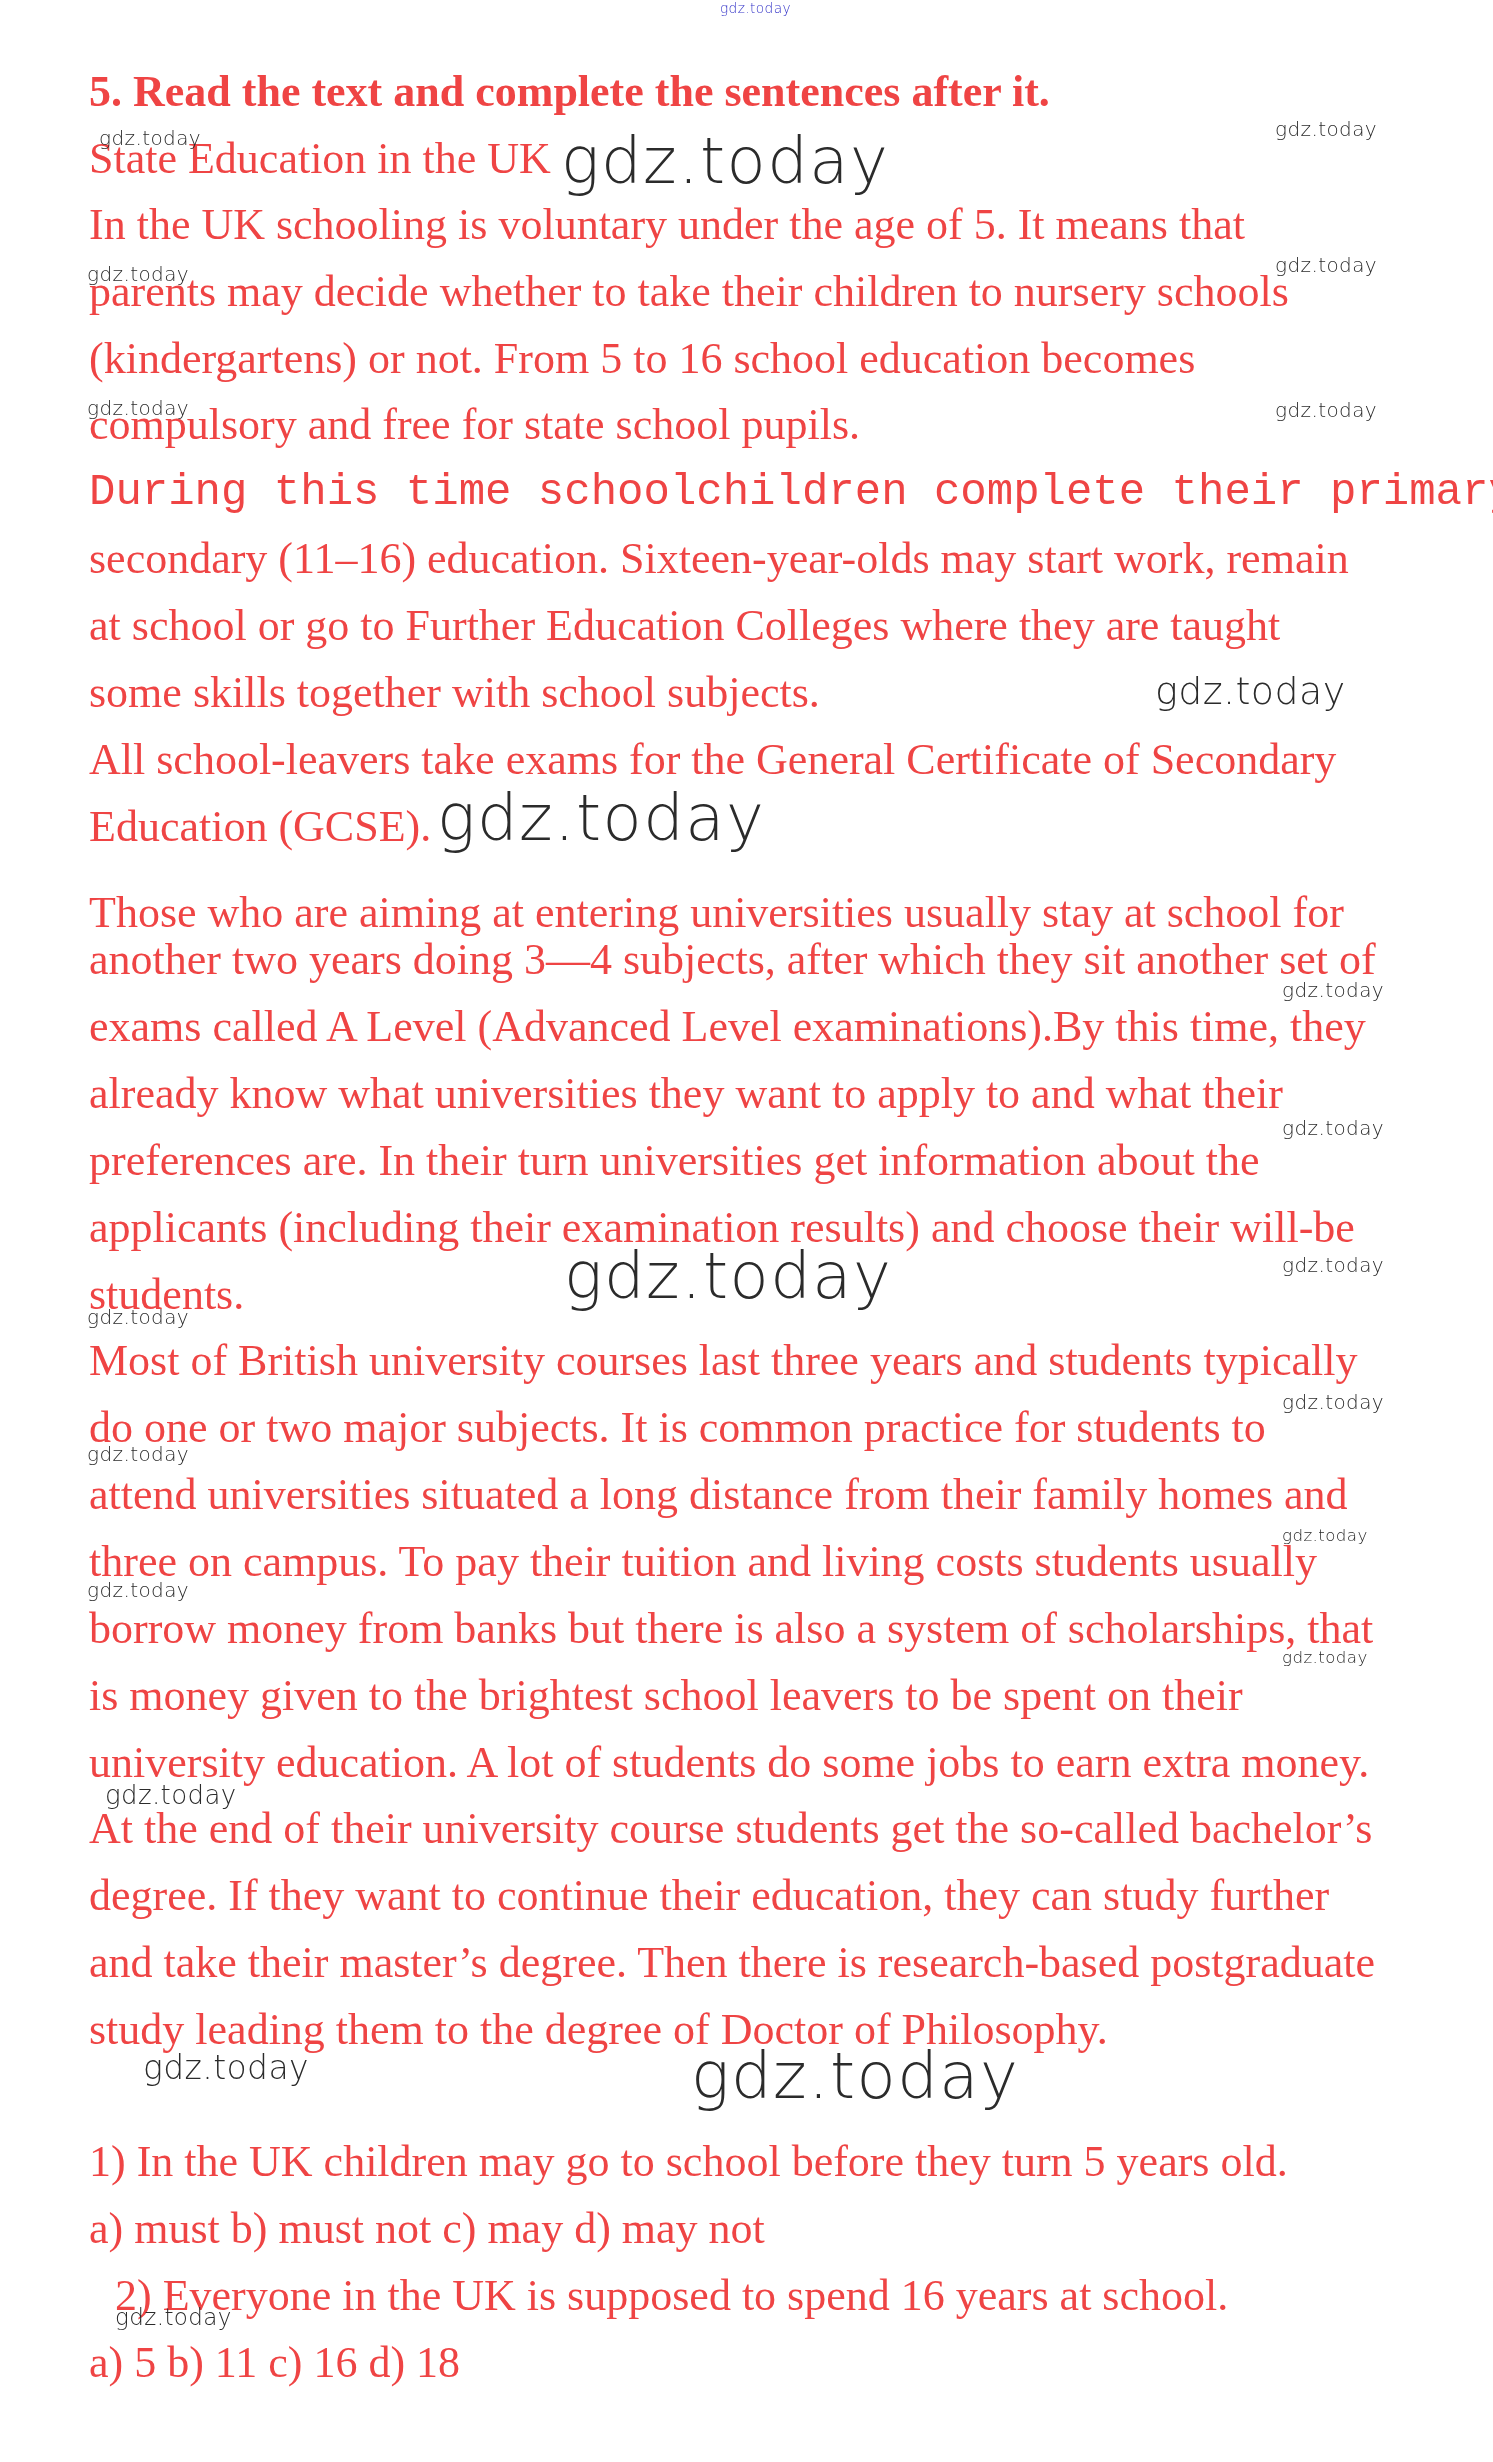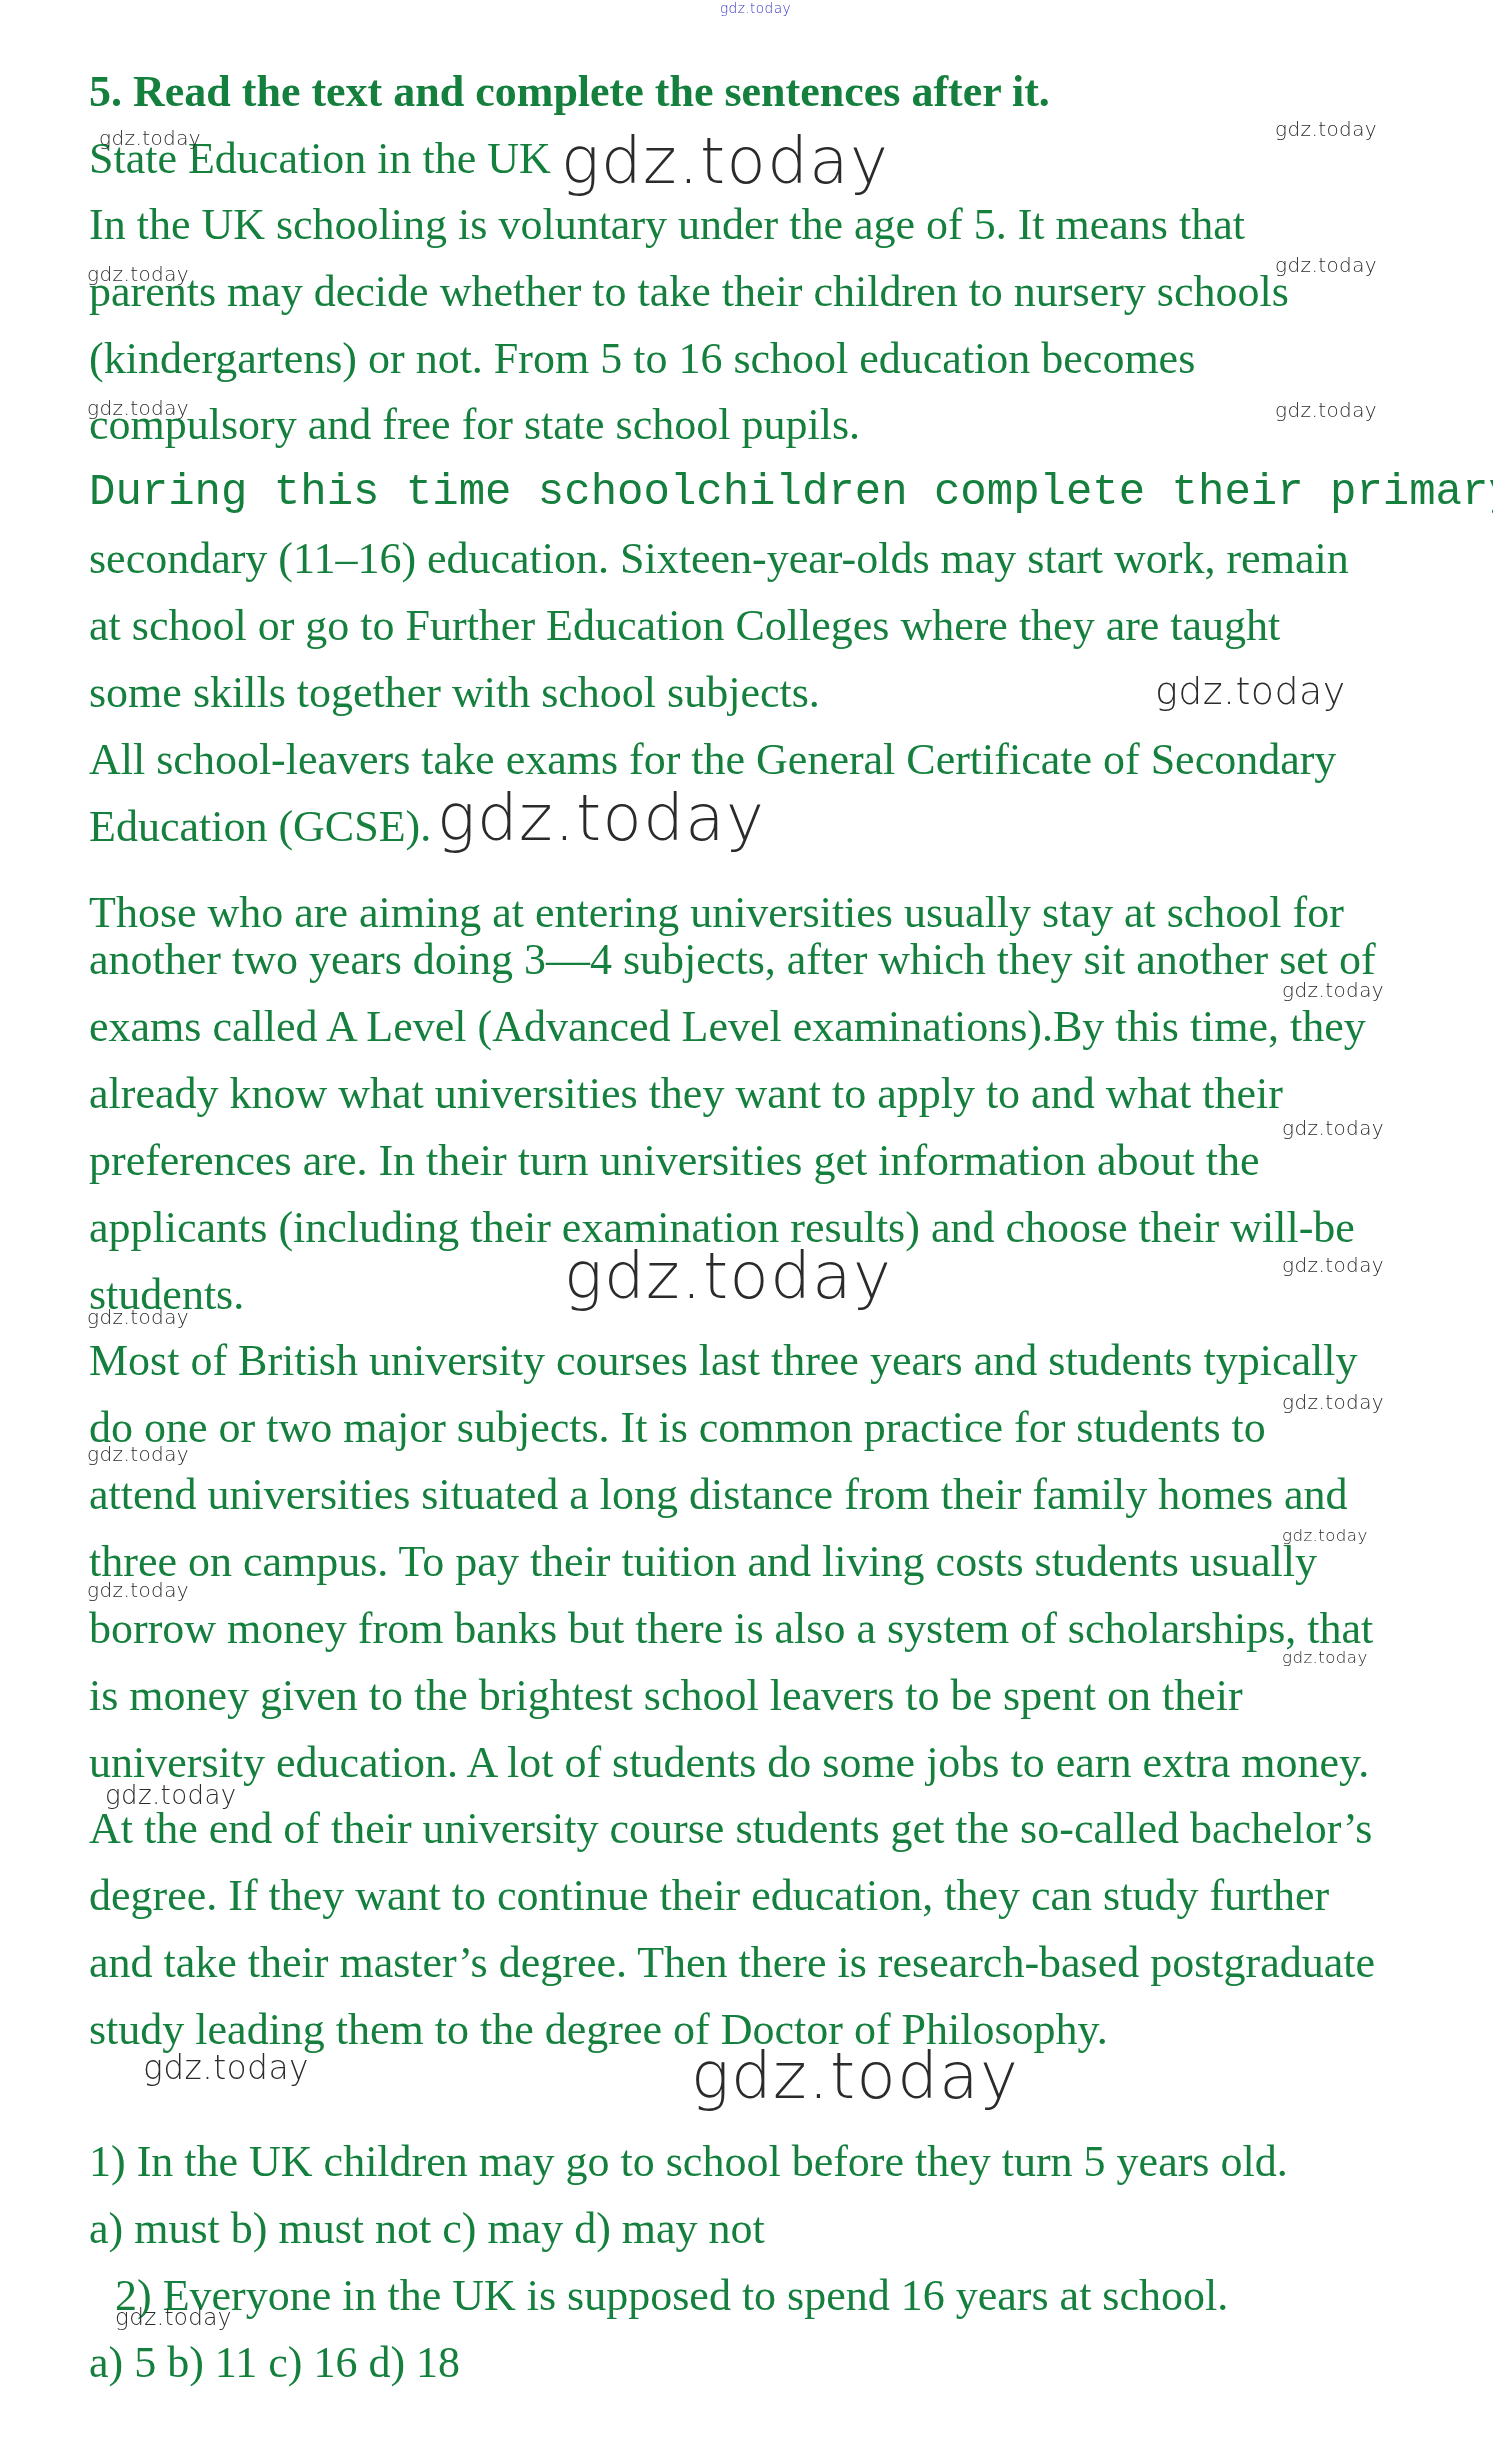--- a/index.html
+++ b/index.html
@@ -2,21 +2,21 @@
 <html style="font-size:12px"><head>
 <meta charset="utf-8">
 <style>
   html, body { margin: 0; padding: 0; background: #ffffff; }
   body { width: 1494px; height: 2462px; position: relative; overflow: hidden; }
   .line {
     position: absolute;
     left: 89px;
     font-family: "Liberation Serif", serif;
     font-size: 44px;
-    color: #15803d;
+    color: #ef4444;
     white-space: nowrap;
     line-height: 1;
     transform-origin: left bottom;
   }
   .heading { font-weight: bold; font-size: 44px; }
   .wm {
     position: absolute;
     font-family: "DejaVu Sans", sans-serif;
     color: #2b2b2b;
     white-space: nowrap;

